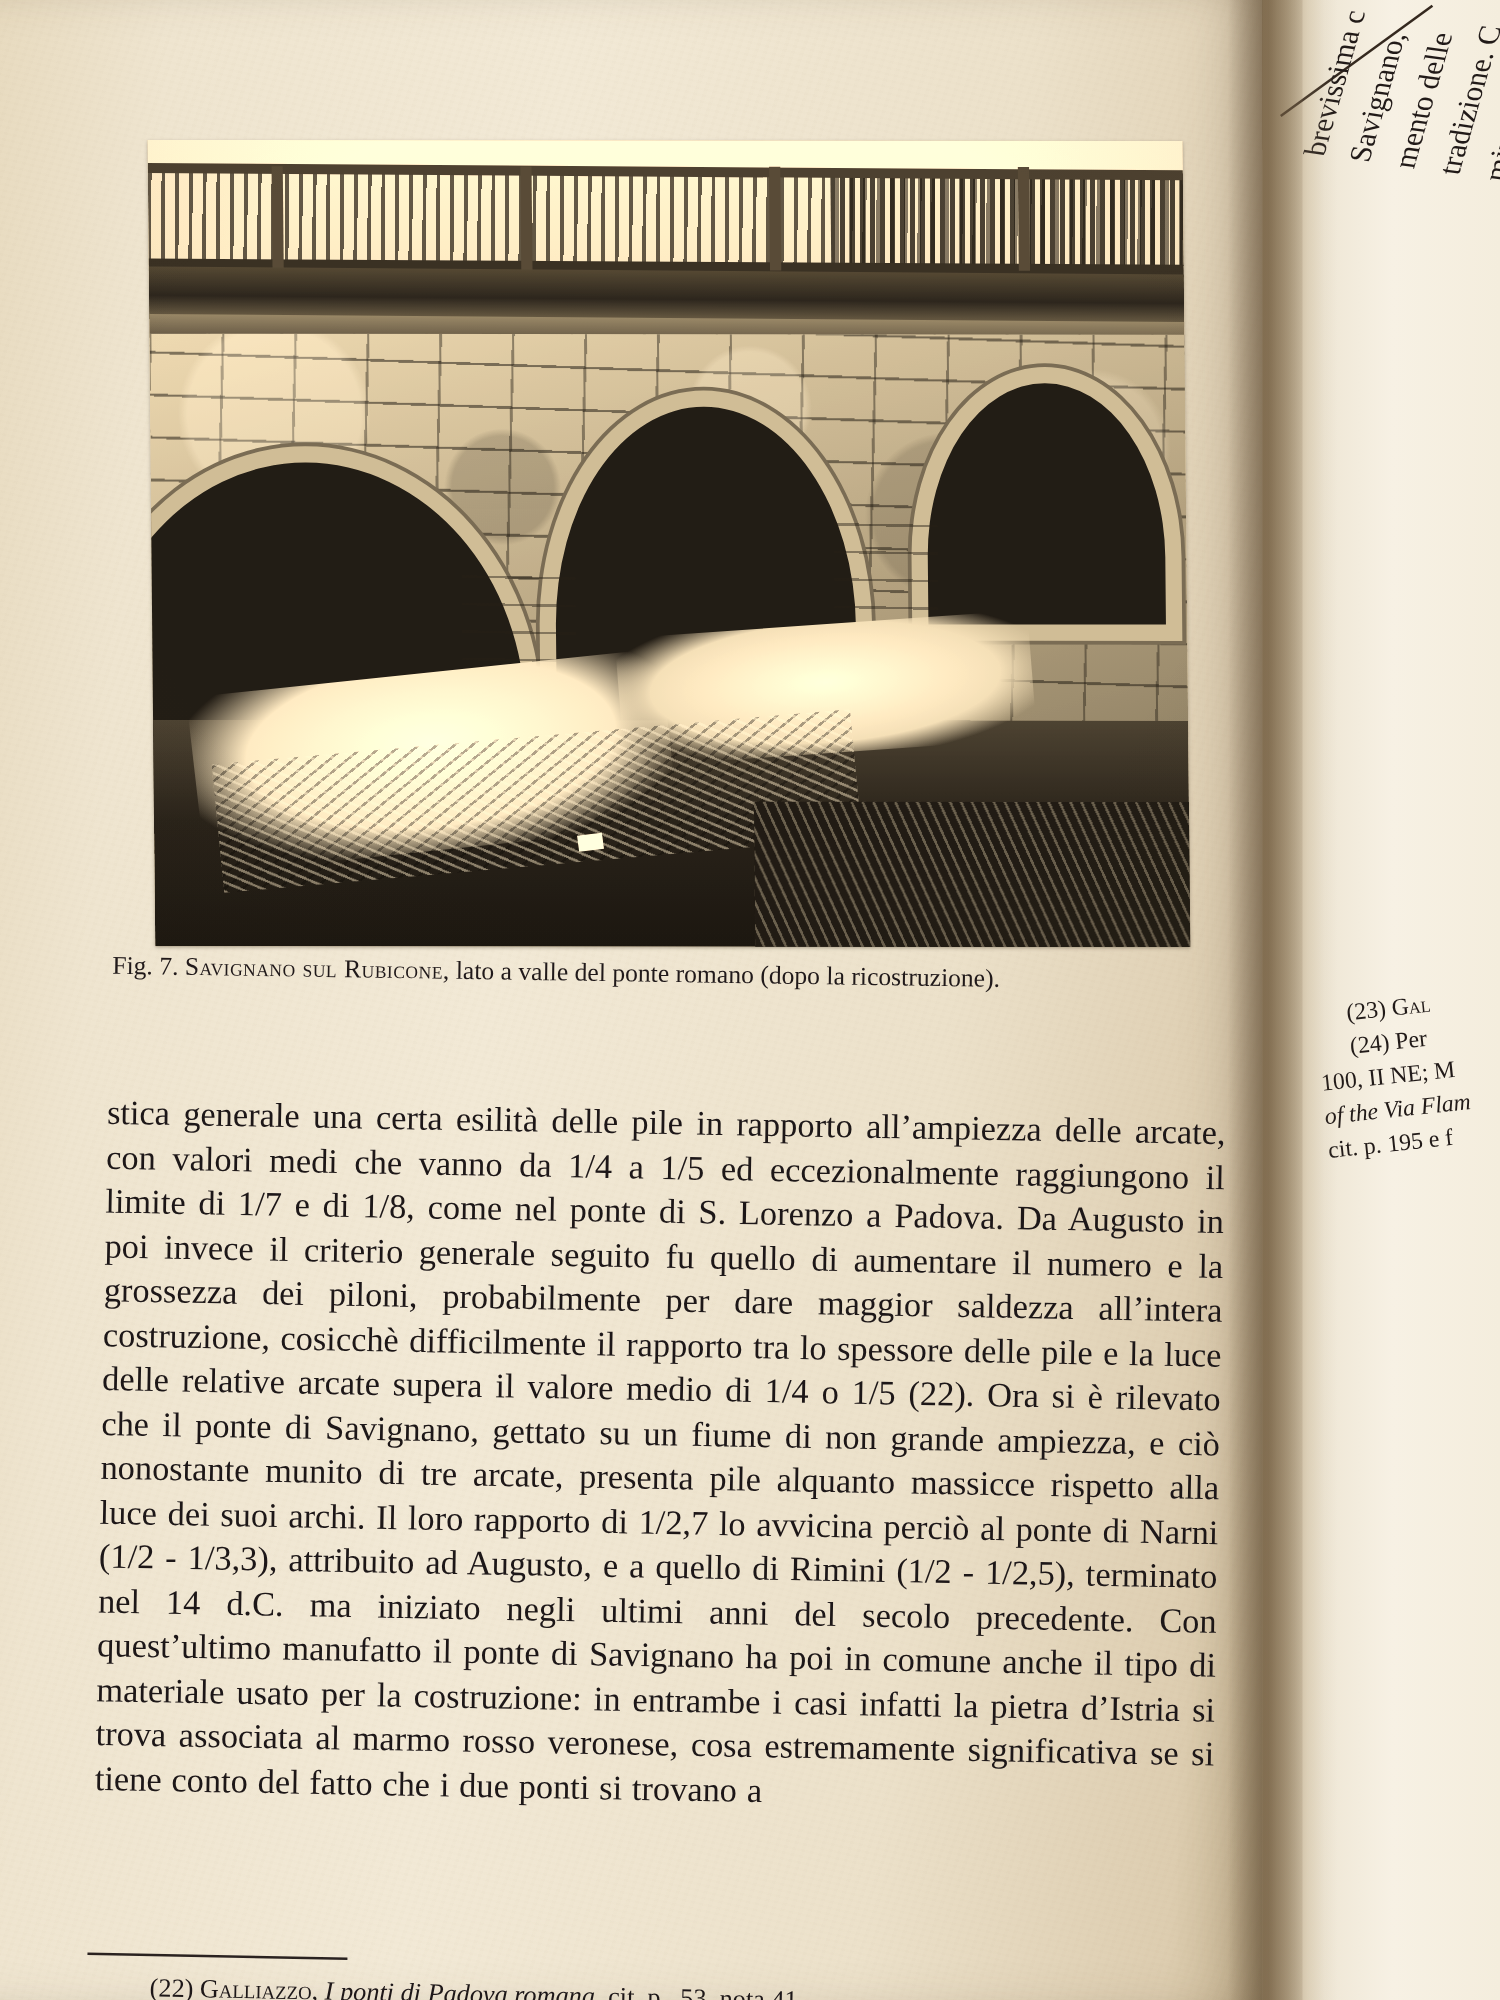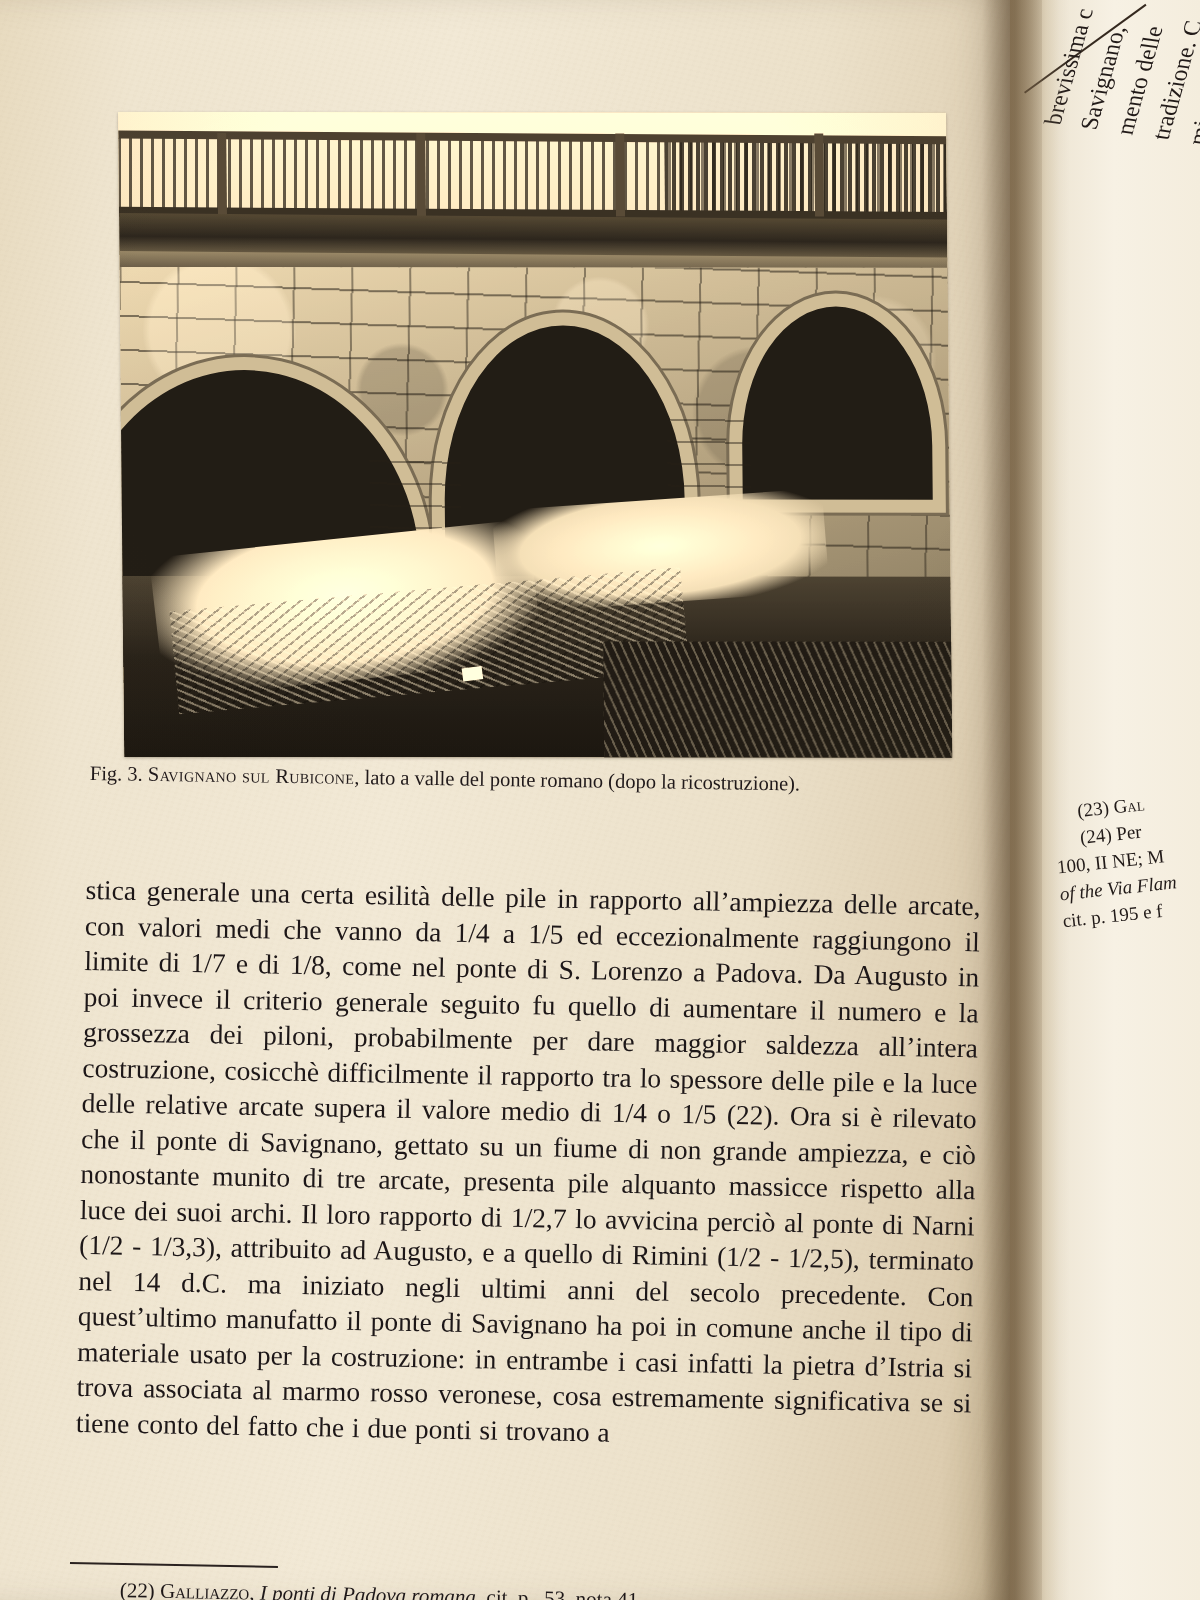--- a/index.html
+++ b/index.html
@@ -258,21 +258,21 @@
     <div class="ph" id="sand2"></div>
     <div class="ph" id="sand3"></div>
     <div class="ph" id="gravel"></div>
     <div class="ph" id="scrub"></div>
     <div class="ph" id="white-obj"></div>
 
     <div id="photo-vig"></div>
   </div>
 </div>
 
-<div id="caption"><span>Fig. 3.</span>
+<div id="caption"><span>Fig. 7.</span>
   <span class="sc">Savignano sul Rubicone</span><span>, lato a valle del ponte romano (dopo la ricostruzione).</span></div>
 
 <div id="body-text">
   <p>stica generale una certa esilità delle pile in rapporto all’ampiezza delle arcate, con valori medi che vanno da 1/4 a 1/5 ed eccezionalmente raggiungono il limite di 1/7 e di 1/8, come nel ponte di S. Lorenzo a Padova. Da Augusto in poi invece il criterio generale seguito fu quello di aumentare il numero e la grossezza dei piloni, probabilmente per dare maggior saldezza all’intera costruzione, cosicchè difficilmente il rapporto tra lo spessore delle pile e la luce delle relative arcate supera il valore medio di 1/4 o 1/5 (22). Ora si è rilevato che il ponte di Savignano, gettato su un fiume di non grande ampiezza, e ciò nonostante munito di tre arcate, presenta pile alquanto massicce rispetto alla luce dei suoi archi. Il loro rapporto di 1/2,7 lo avvicina perciò al ponte di Narni (1/2 - 1/3,3), attribuito ad Augusto, e a quello di Rimini (1/2 - 1/2,5), terminato nel 14 d.C. ma iniziato negli ultimi anni del secolo precedente. Con quest’ultimo manufatto il ponte di Savignano ha poi in comune anche il tipo di materiale usato per la costruzione: in entrambe i casi infatti la pietra d’Istria si trova associata al marmo rosso veronese, cosa estremamente significativa se si tiene conto del fatto che i due ponti si trovano a</p>
 </div>
 
 <div id="fn-rule"></div>
 <div id="footnote"><span>(22)</span>
   <span class="sc">Galliazzo</span>,
   <span class="it">I ponti di Padova romana</span><span>, cit. p., 53, nota 41.</span></div>

